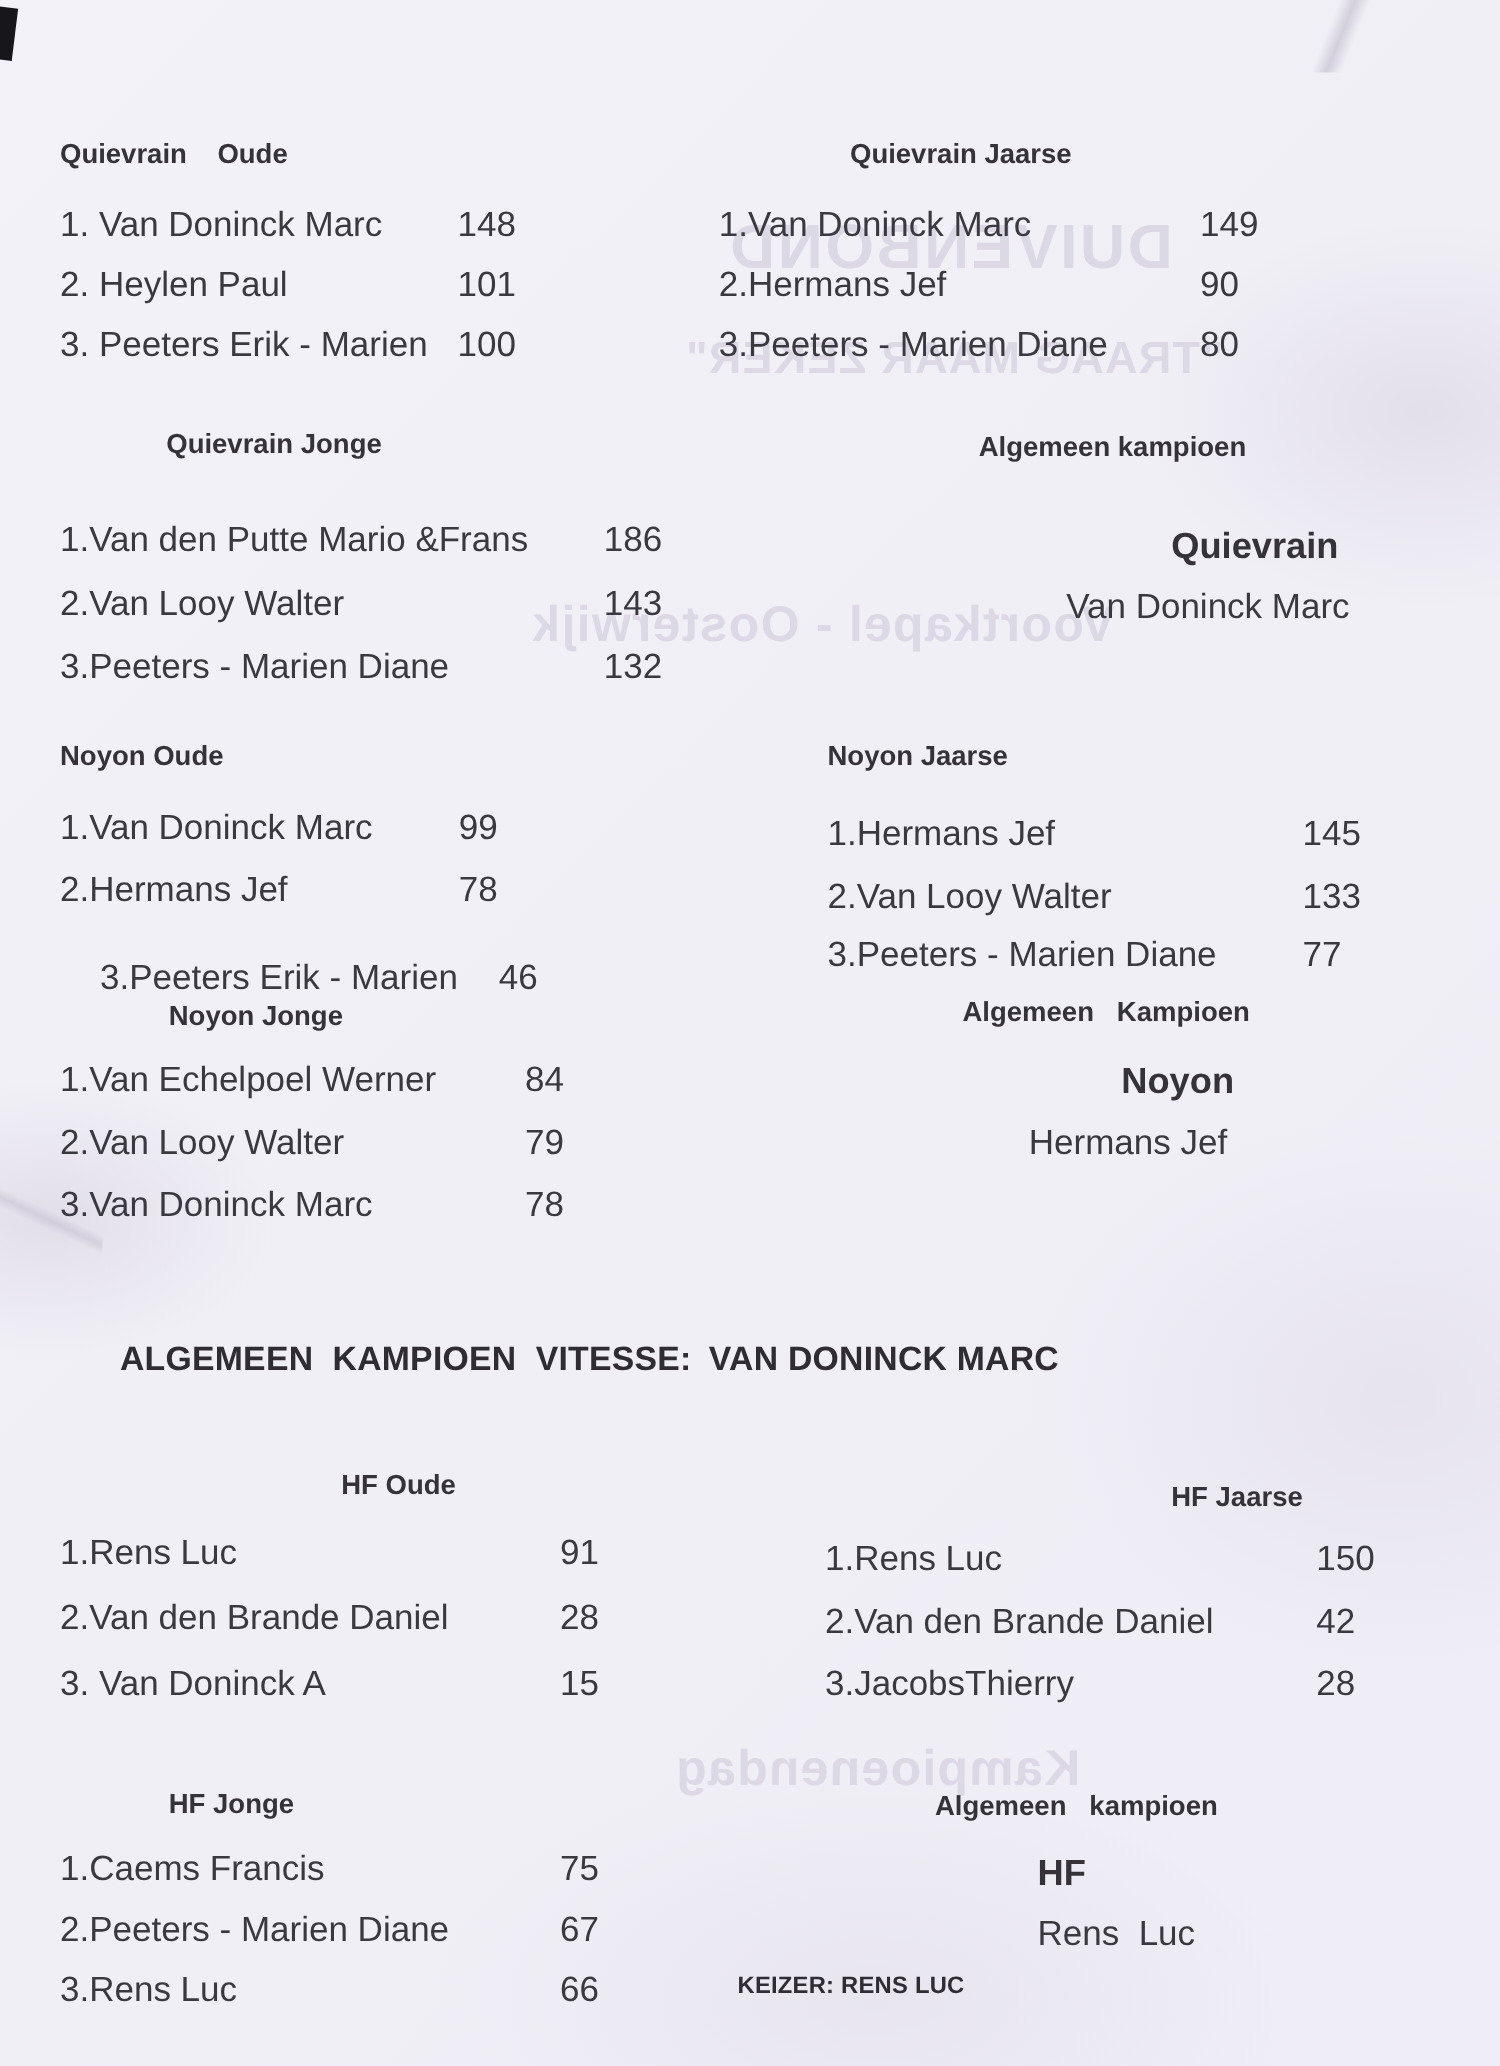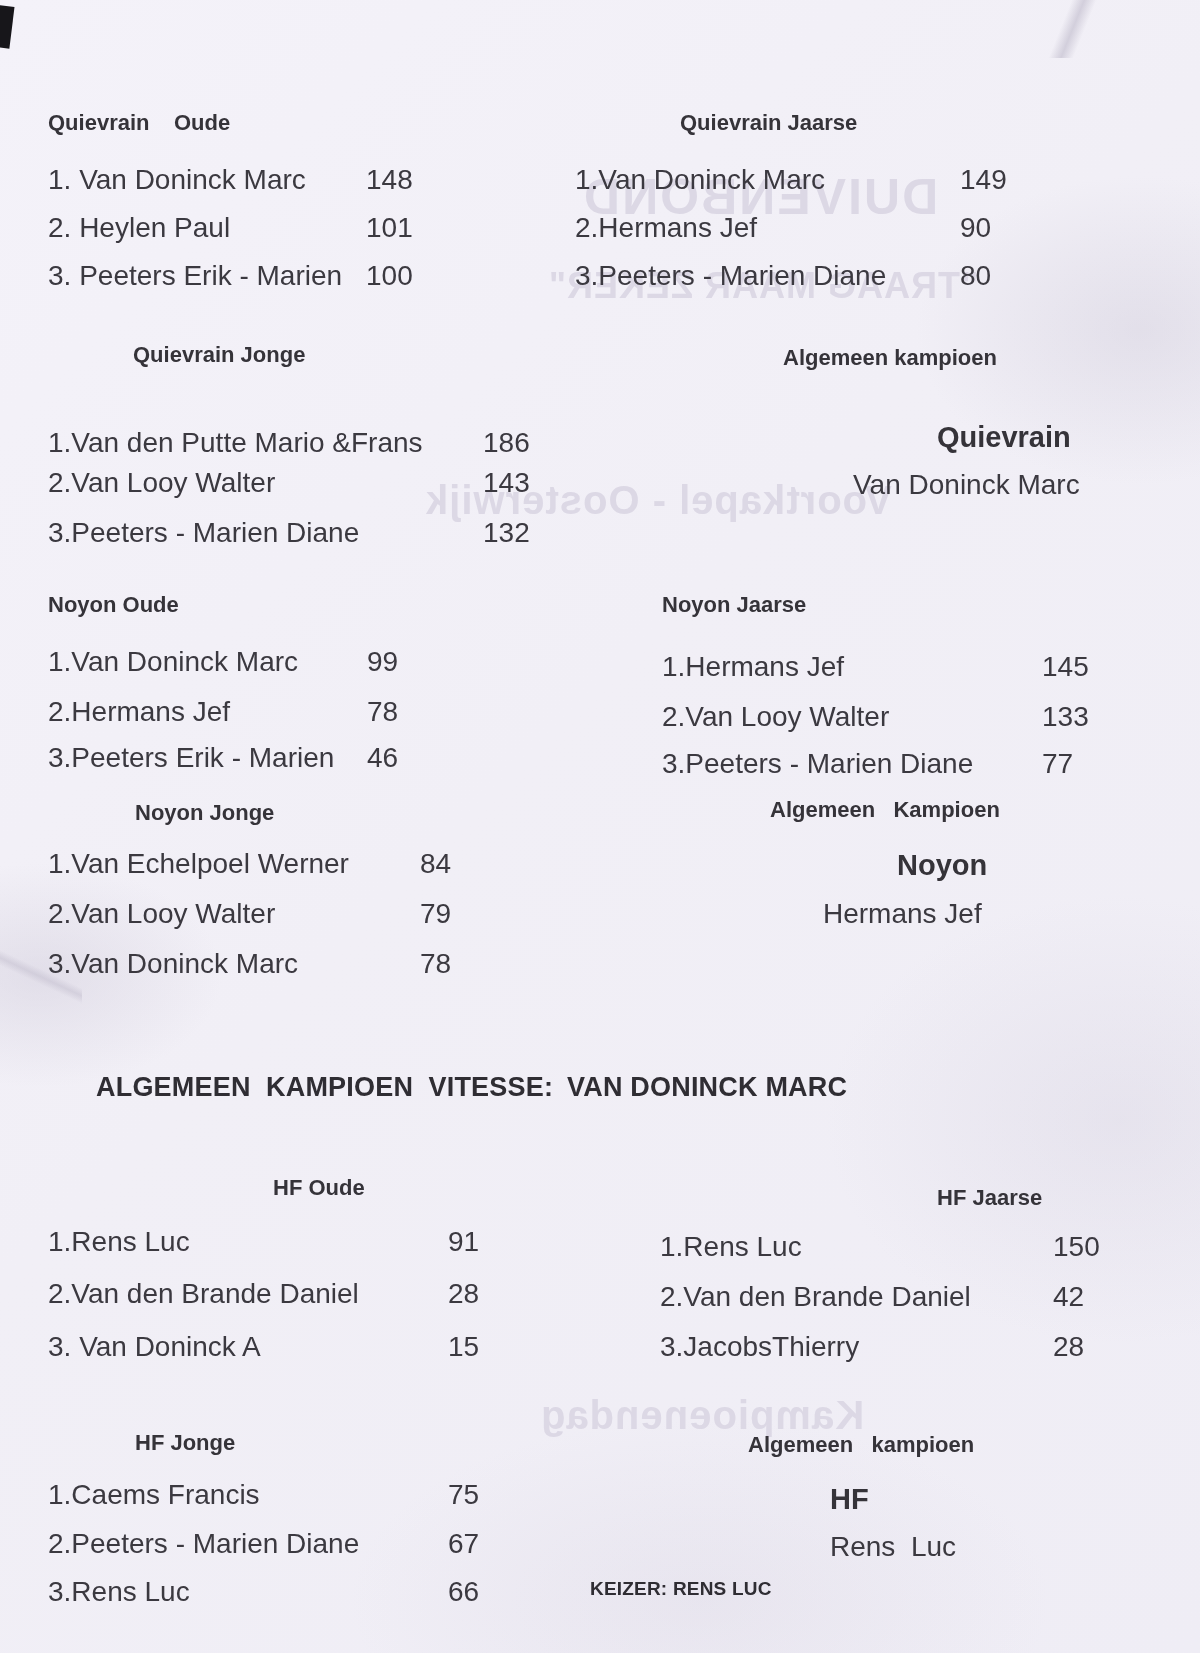--- a/index.html
+++ b/index.html
@@ -72,36 +72,36 @@
 
   <div class="sec" style="left:575px; top:110px; --pts:385px;">
     <div class="hd" style="left:105px; top:0;">Quievrain Jaarse</div>
     <div class="row" style="top:53px;"><span>1.Van Doninck Marc</span><span class="pts">149</span></div>
     <div class="row" style="top:101px;"><span>2.Hermans Jef</span><span class="pts">90</span></div>
     <div class="row" style="top:149px;"><span>3.Peeters - Marien Diane</span><span class="pts">80</span></div>
   </div>
 
   <div class="sec" style="left:48px; top:342px; --pts:435px;">
     <div class="hd" style="left:85px; top:0;">Quievrain Jonge</div>
-    <div class="row" style="top:84px;"><span>1.Van den Putte Mario &amp;Frans</span><span class="pts">186</span></div>
+    <div class="row" style="top:73px;"><span>1.Van den Putte Mario &amp;Frans</span><span class="pts">186</span></div>
     <div class="row" style="top:124px;"><span>2.Van Looy Walter</span><span class="pts">143</span></div>
     <div class="row" style="top:174px;"><span>3.Peeters - Marien Diane</span><span class="pts">132</span></div>
   </div>
 
   <div class="sec" style="left:620px; top:345px;">
     <div class="hd" style="left:163px; top:0;">Algemeen kampioen</div>
     <div class="cat" style="left:317px; top:75px;">Quievrain</div>
     <div class="win" style="left:233px; top:123px;">Van Doninck Marc</div>
   </div>
 
   <div class="sec" style="left:48px; top:592px; --pts:319px;">
     <div class="hd" style="left:0; top:0;">Noyon Oude</div>
     <div class="row" style="top:53px;"><span>1.Van Doninck Marc</span><span class="pts">99</span></div>
     <div class="row" style="top:103px;"><span>2.Hermans Jef</span><span class="pts">78</span></div>
-    <div class="row" style="top:149px;"><span>3.Peeters Erik - Marien</span><span class="pts">46</span></div>
+    <div class="row" style="top:173px;margin-left:32px;"><span>3.Peeters Erik - Marien</span><span class="pts">46</span></div>
   </div>
 
   <div class="sec" style="left:662px; top:592px; --pts:380px;">
     <div class="hd" style="left:0; top:0;">Noyon Jaarse</div>
     <div class="row" style="top:58px;"><span>1.Hermans Jef</span><span class="pts">145</span></div>
     <div class="row" style="top:108px;"><span>2.Van Looy Walter</span><span class="pts">133</span></div>
     <div class="row" style="top:155px;"><span>3.Peeters - Marien Diane</span><span class="pts">77</span></div>
   </div>
 
   <div class="sec" style="left:48px; top:800px; --pts:372px;">

